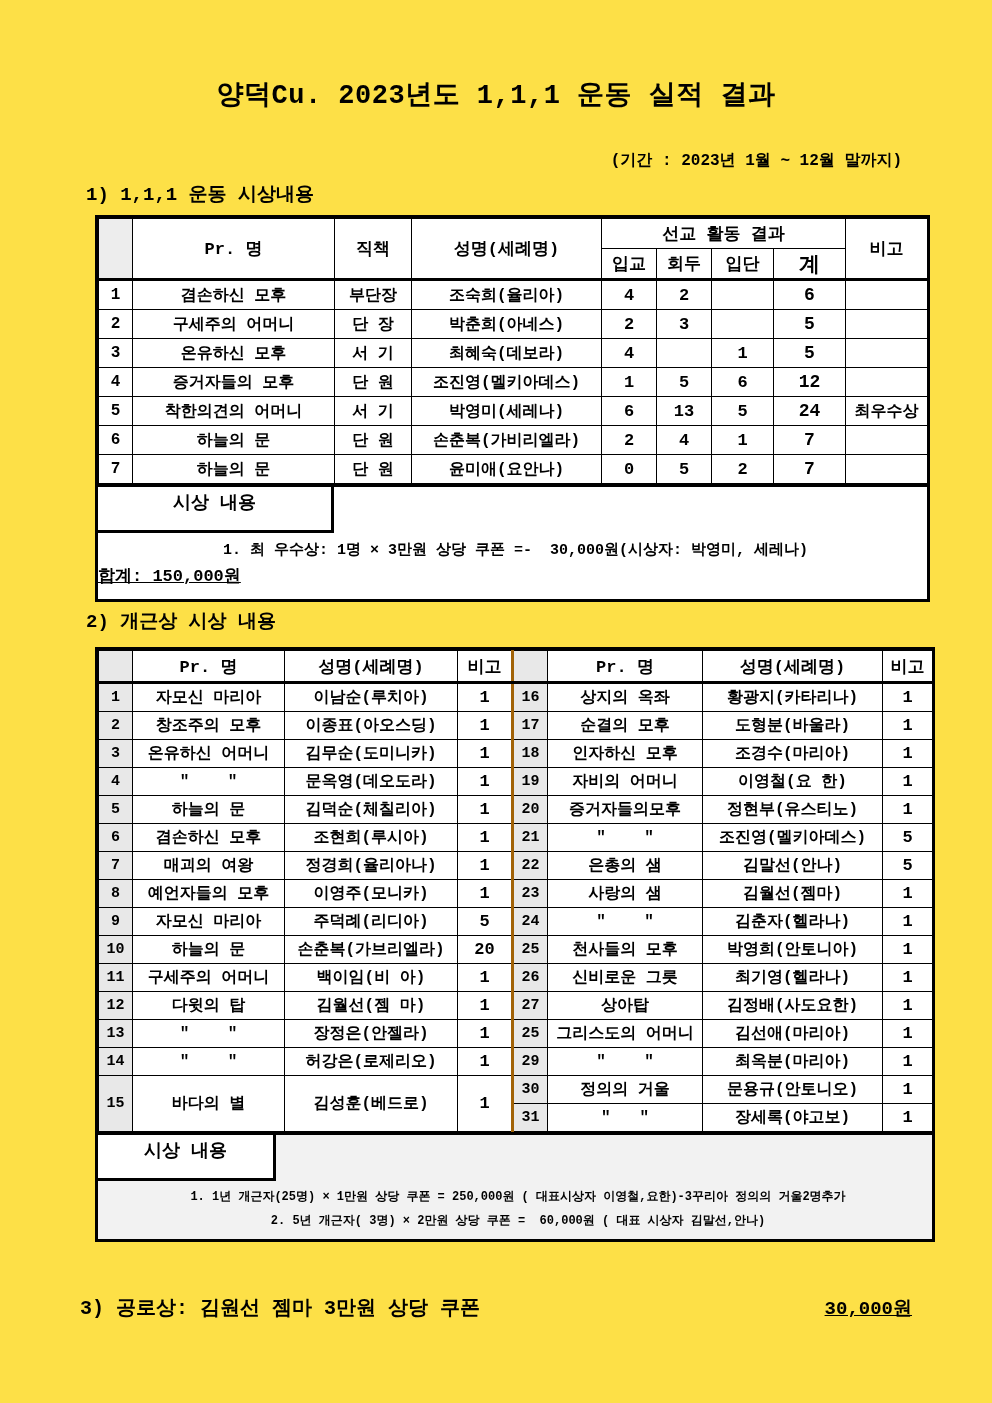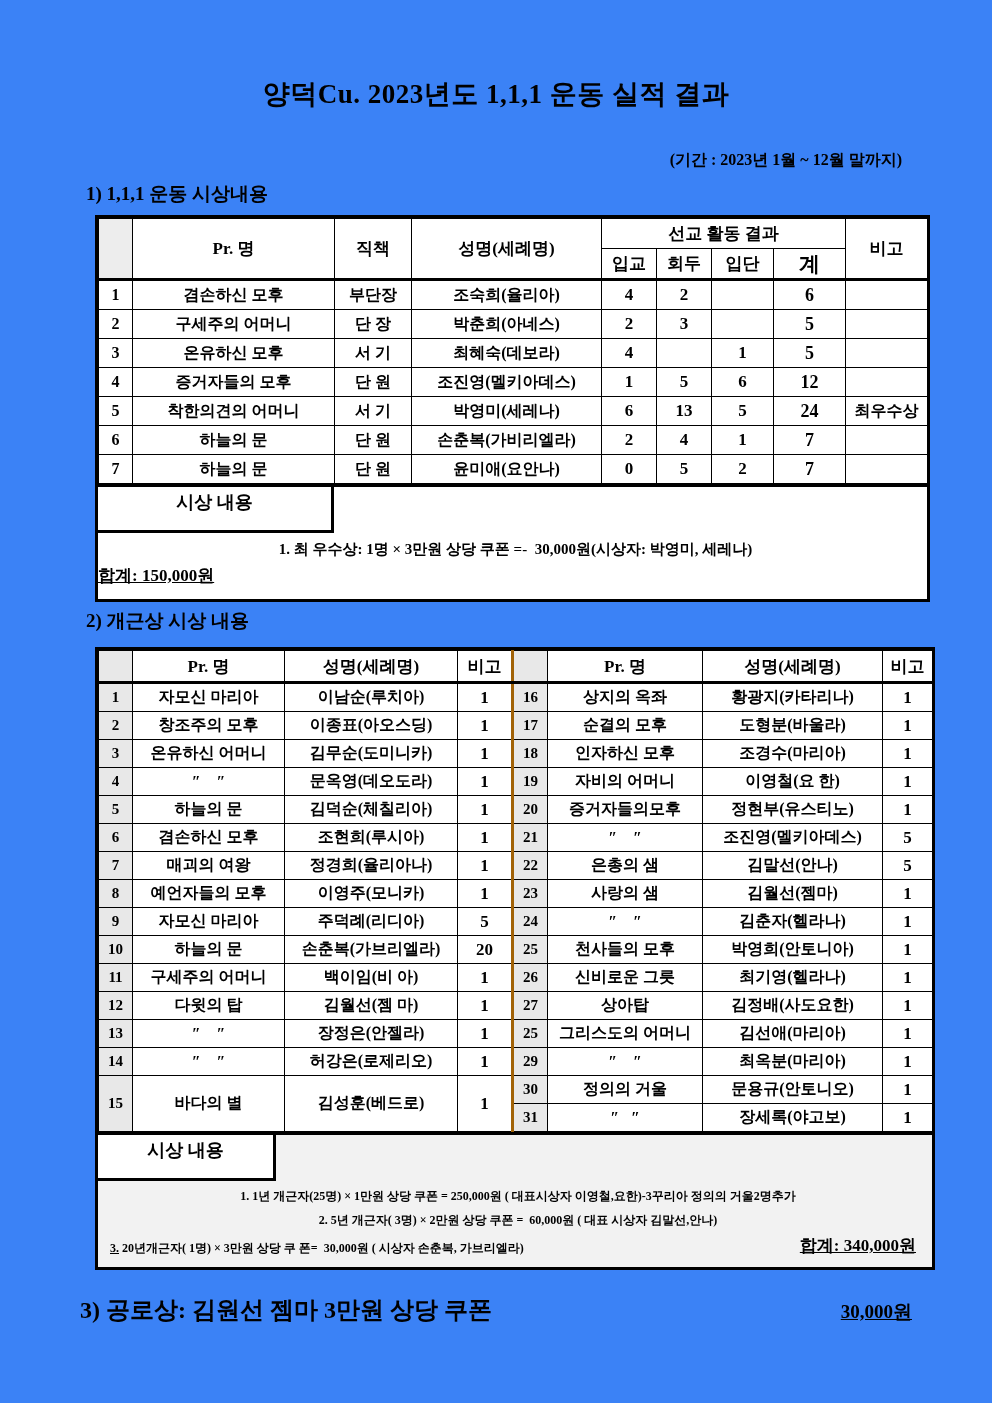--- a/index.html
+++ b/index.html
@@ -1,18 +1,18 @@
 <!DOCTYPE html>
 <html><head>
 <meta charset="utf-8">
 <style>
   html,body { margin:0; padding:0; background:#ffffff; }
   .page {
-    position:relative; width:992px; height:1403px; background:#3b82f6; color:#000;
-    font-family:Liberation Serif, serif; font-weight:700; overflow:hidden;
+    position:relative; width:992px; height:1403px; background:#fde047; color:#000;
+    font-family:Liberation Mono, monospace; font-weight:700; overflow:hidden;
   }
   .doc-title { position:absolute; top:76px; left:0; width:100%; text-align:center; font-size:27px; letter-spacing:.5px; }
   .period    { position:absolute; top:150px; right:90px; font-size:16px; }
   .sec-title { position:absolute; font-size:19px; }
   .sec1 { top:181px; left:86px; }
   .sec2 { top:608px; left:86px; }
 
   table { width:100%; border-collapse:collapse; table-layout:fixed; }
   th,td { border:1px solid #000; text-align:center; vertical-align:middle; padding:0 2px; font-weight:700; overflow:hidden; }
 
@@ -44,21 +44,21 @@
   .aw1 .aw-label { width:236px; }
   .aw2 .aw-label { width:178px; }
   .aw-line { font-size:15px; padding:7px 6px 0 12px; white-space:pre; text-align:center; }
   .aw2 .aw-line { font-size:12px; }
   .aw-row { display:flex; justify-content:space-between; align-items:flex-end; padding-right:16px; }
   .aw-total { font-size:17px; text-decoration:underline; white-space:pre; padding-top:5px; }
   .u { text-decoration:underline; }
 
   
   .sec3 { position:absolute; top:1294px; left:80px; width:832px; display:flex; justify-content:space-between; align-items:baseline; }
-  .sec3-text { font-size:24px; }
+  .sec3-text { font-size:20px; }
   .sec3-amt  { font-size:19px; text-decoration:underline; }
 </style>
 </head>
 <body>
 
 <div class="page">
 
   <div class="doc-title">양덕Cu. 2023년도 1,1,1 운동 실적 결과</div>
   <div class="period">(기간 : 2023년 1월 ~ 12월 말까지)</div>
 
@@ -360,24 +360,20 @@
             <td class="pr">″   ″</td>
             <td class="nm">장세록(야고보)</td>
             <td class="note">1</td>
           </tr>
     </tbody>
       </table>
     <div class="award aw2">
       <div class="aw-label">시상 내용</div>
       <div class="aw-line">1. 1년 개근자(25명) × 1만원 상당 쿠폰 = 250,000원 ( 대표시상자 이영철,요한)-3꾸리아 정의의 거울2명추가</div>
       <div class="aw-line">2. 5년 개근자( 3명) × 2만원 상당 쿠폰 =  60,000원 ( 대표 시상자 김말선,안나)</div>
-      <div class="aw-row">
-        <div class="aw-line"><span class="u">3.</span><span> 20년개근자( 1명) × 3만원 상당 쿠 폰=  30,000원 ( 시상자 손춘복, 가브리엘라)</span></div>
-        <div class="aw-total">합계: 340,000원</div>
-      </div>
     </div>
   </div>
 
   <div class="sec3">
     <span class="sec3-text">3) 공로상: 김원선 젬마 3만원 상당 쿠폰</span>
     <span class="sec3-amt">30,000원</span>
   </div>
 
 </div>
 

